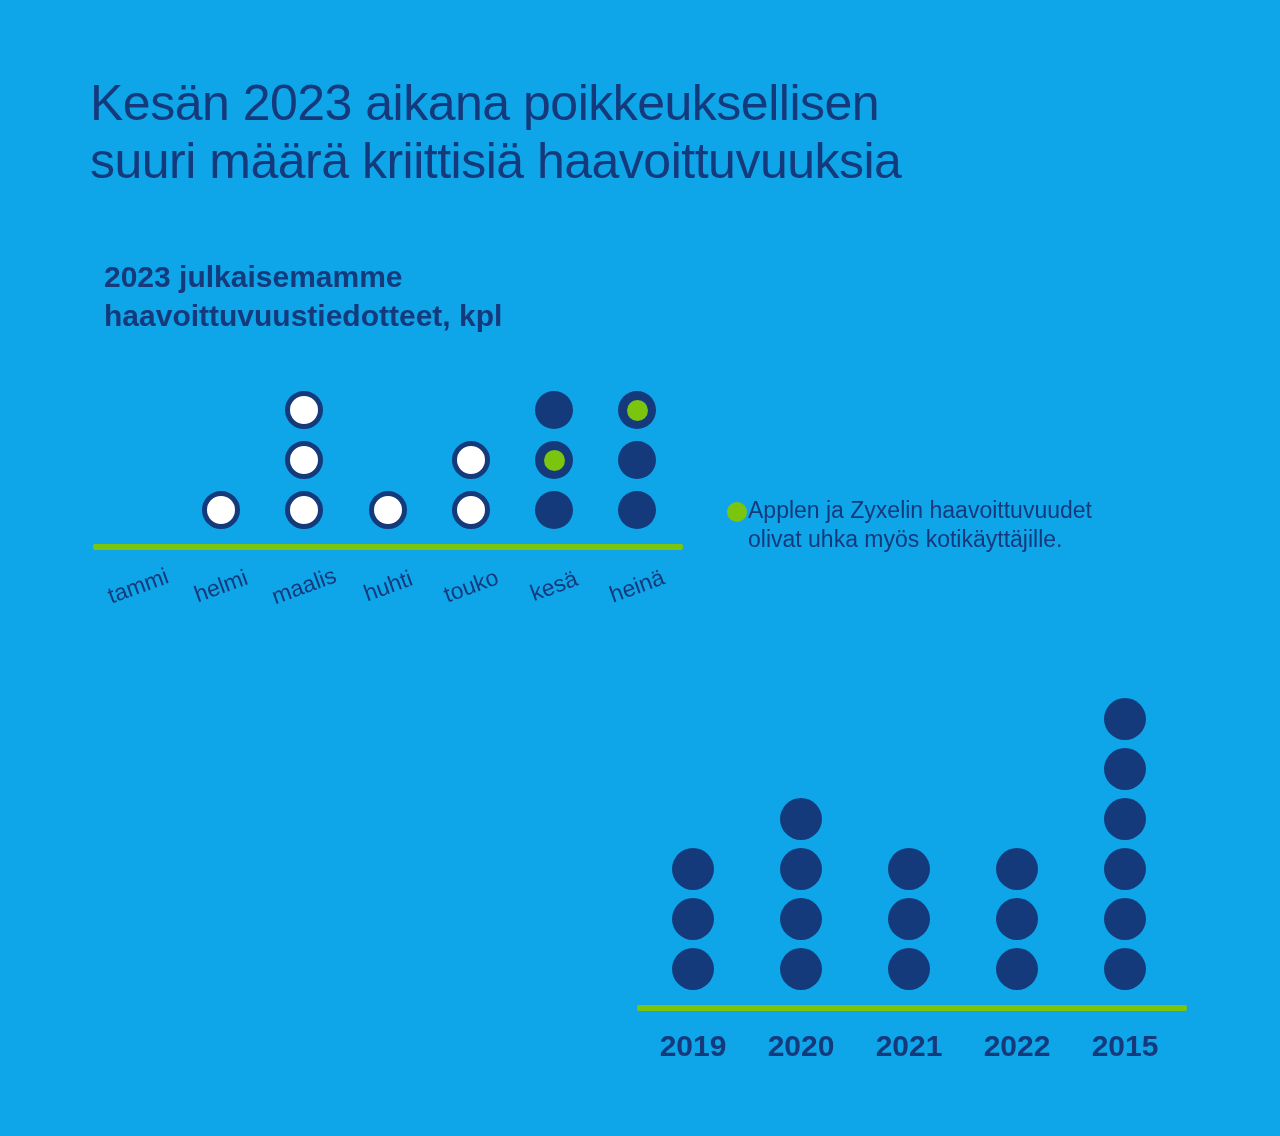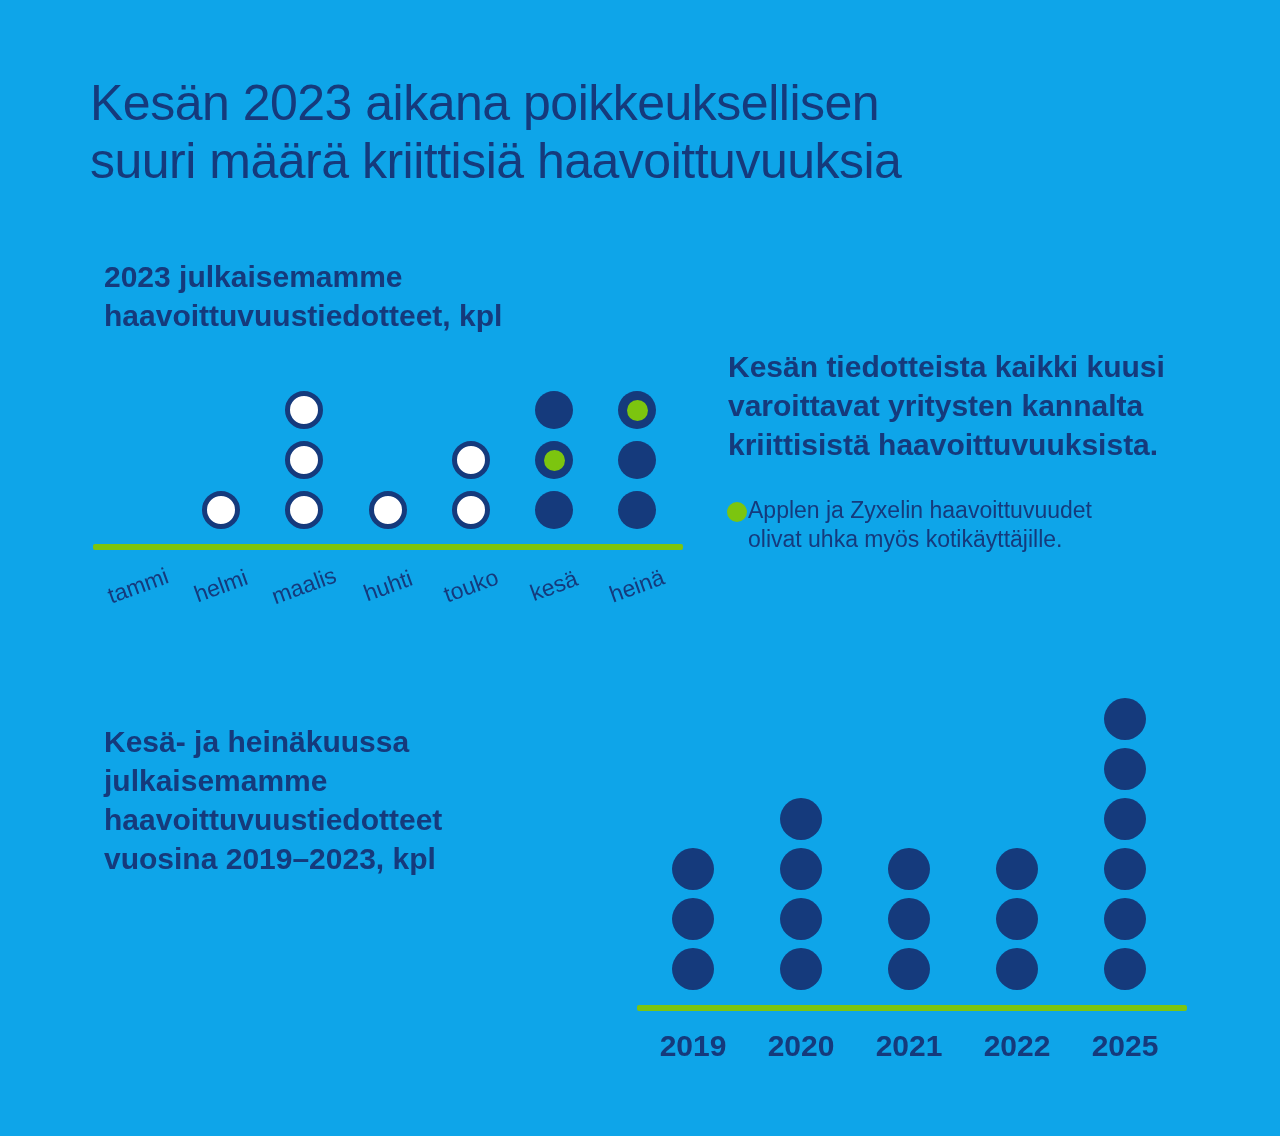--- a/index.html
+++ b/index.html
@@ -69,28 +69,26 @@
       <div class="month-label" style="left: 554px; top: 586px;">kesä</div>
       <div class="dot filled" style="height: 38px; width: 38px; left: 618.2px; top: 491px;"></div>
       <div class="dot filled" style="height: 38px; width: 38px; left: 618.2px; top: 441px;"></div>
       <div class="dot filled" style="height: 38px; width: 38px; left: 618.2px; top: 391px;">
         <div class="green-inner"></div>
       </div>
       <div class="month-label" style="left: 637.2px; top: 586px;">heinä</div>
     </div>
   <div class="axis-line axis1"></div>
 
-  <div class="highlight">Kesän tiedotteista kaikki kuusi<br>varoittavat yritysten kannalta<br>kriittisistä haavoittuvuuksista.</div>
 
   <div class="legend">
     <span class="legend-bullet"></span>
     <div class="legend-text">Applen ja Zyxelin haavoittuvuudet<br>olivat uhka myös kotikäyttäjille.</div>
   </div>
 
-  <div class="block-title chart2-title">Kesä- ja heinäkuussa<br>julkaisemamme<br>haavoittuvuustiedotteet<br>vuosina 2019–2023, kpl</div>
 
   <div class="chart-layer" id="chart2">
       <div class="dot filled" style="height: 42px; width: 42px; left: 672px; top: 948px;"></div>
       <div class="dot filled" style="height: 42px; width: 42px; left: 672px; top: 898px;"></div>
       <div class="dot filled" style="height: 42px; width: 42px; left: 672px; top: 848px;"></div>
       <div class="year-label" style="left: 693px; top: 1046px;">2019</div>
       <div class="dot filled" style="height: 42px; width: 42px; left: 780px; top: 948px;"></div>
       <div class="dot filled" style="height: 42px; width: 42px; left: 780px; top: 898px;"></div>
       <div class="dot filled" style="height: 42px; width: 42px; left: 780px; top: 848px;"></div>
       <div class="dot filled" style="height: 42px; width: 42px; left: 780px; top: 798px;"></div>
@@ -102,18 +100,18 @@
       <div class="dot filled" style="height: 42px; width: 42px; left: 996px; top: 948px;"></div>
       <div class="dot filled" style="height: 42px; width: 42px; left: 996px; top: 898px;"></div>
       <div class="dot filled" style="height: 42px; width: 42px; left: 996px; top: 848px;"></div>
       <div class="year-label" style="left: 1017px; top: 1046px; text-align: right;">2022</div>
       <div class="dot filled" style="height: 42px; width: 42px; left: 1104px; top: 948px;"></div>
       <div class="dot filled" style="height: 42px; width: 42px; left: 1104px; top: 898px;"></div>
       <div class="dot filled" style="height: 42px; width: 42px; left: 1104px; top: 848px;"></div>
       <div class="dot filled" style="height: 42px; width: 42px; left: 1104px; top: 798px;"></div>
       <div class="dot filled" style="height: 42px; width: 42px; left: 1104px; top: 748px;"></div>
       <div class="dot filled" style="height: 42px; width: 42px; left: 1104px; top: 698px;"></div>
-      <div class="year-label" style="left: 1125px; top: 1046px;">2025</div>
+      <div class="year-label" style="left: 1125px; top: 1046px;">2015</div>
     </div>
   <div class="axis-line axis2"></div>
 
 
 </div>
 
 </body></html>

